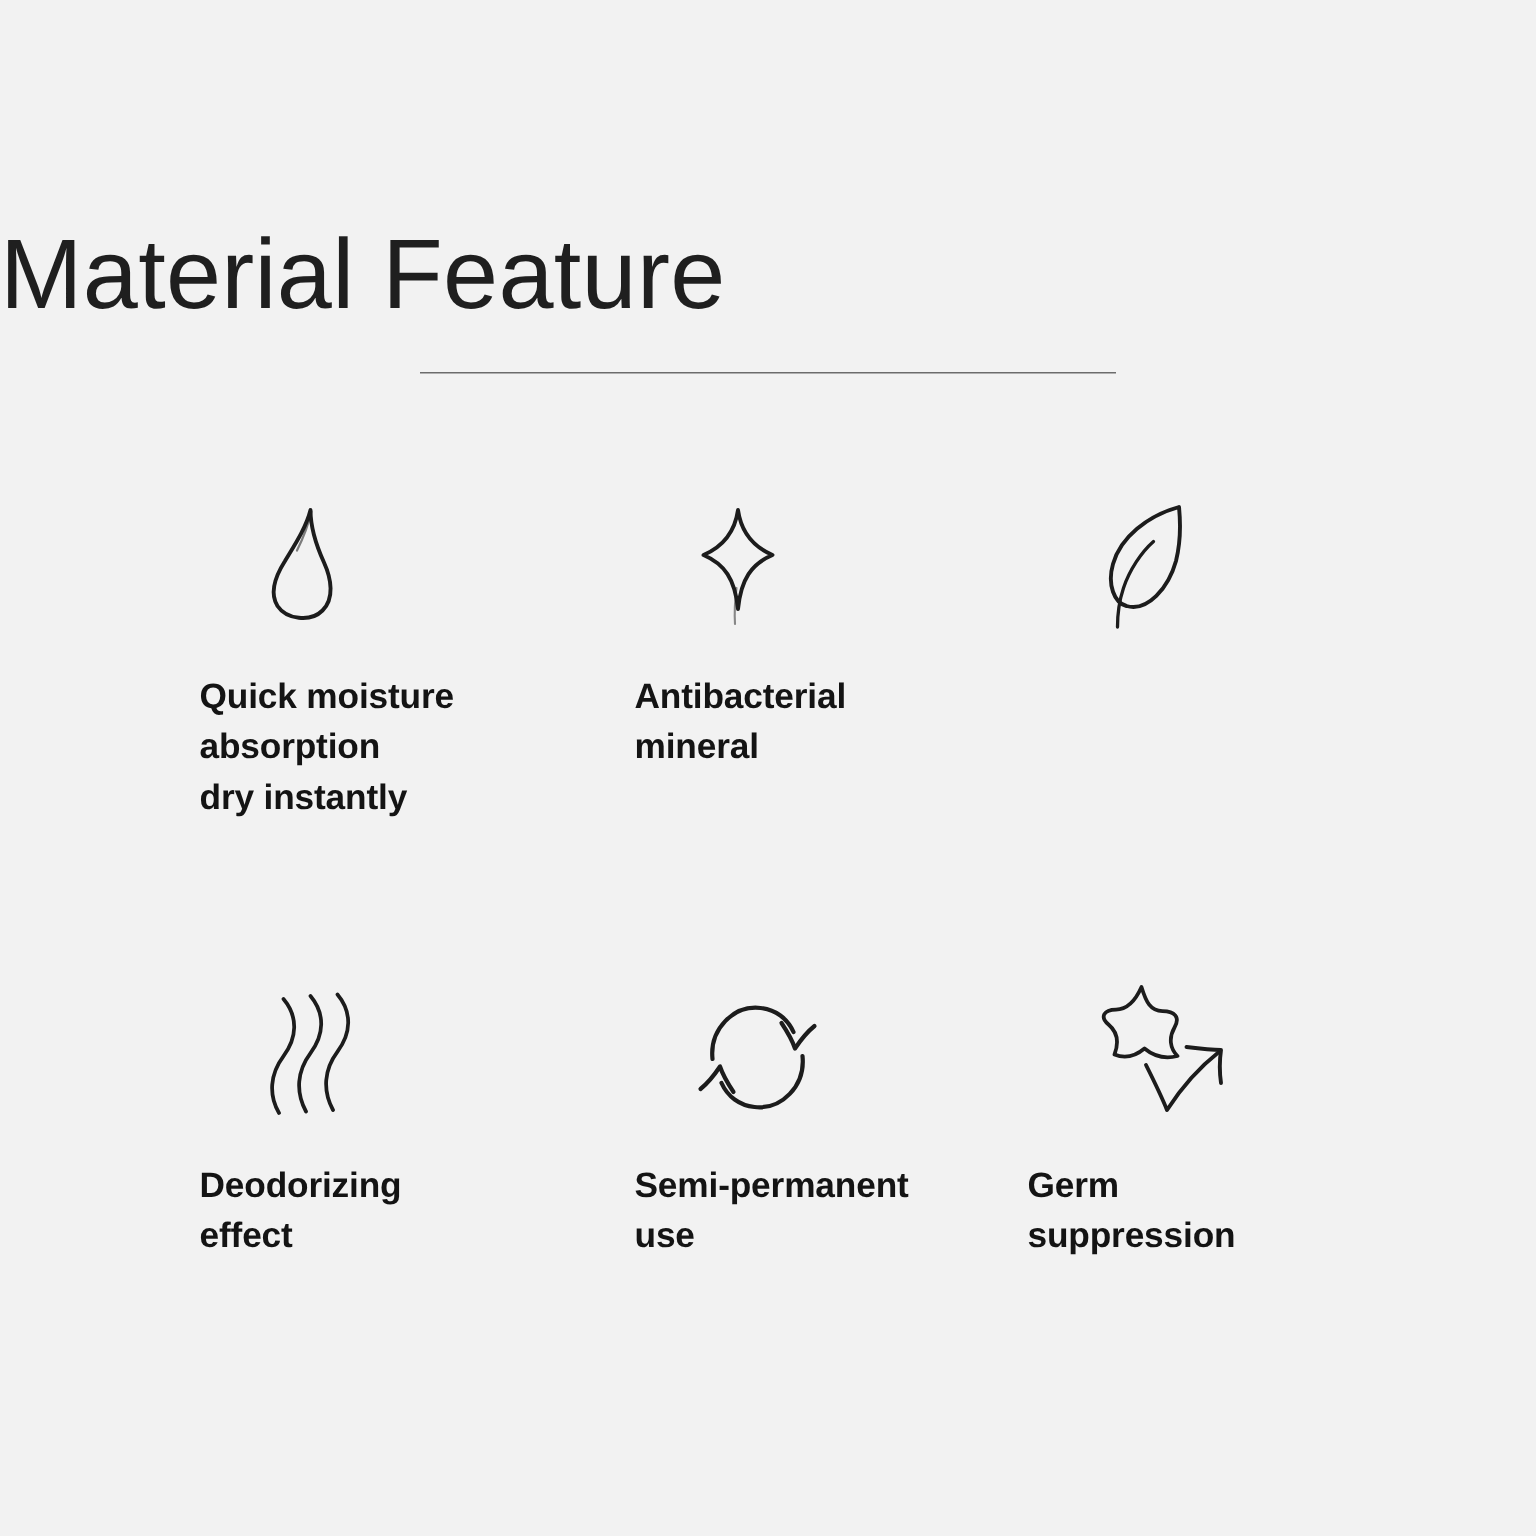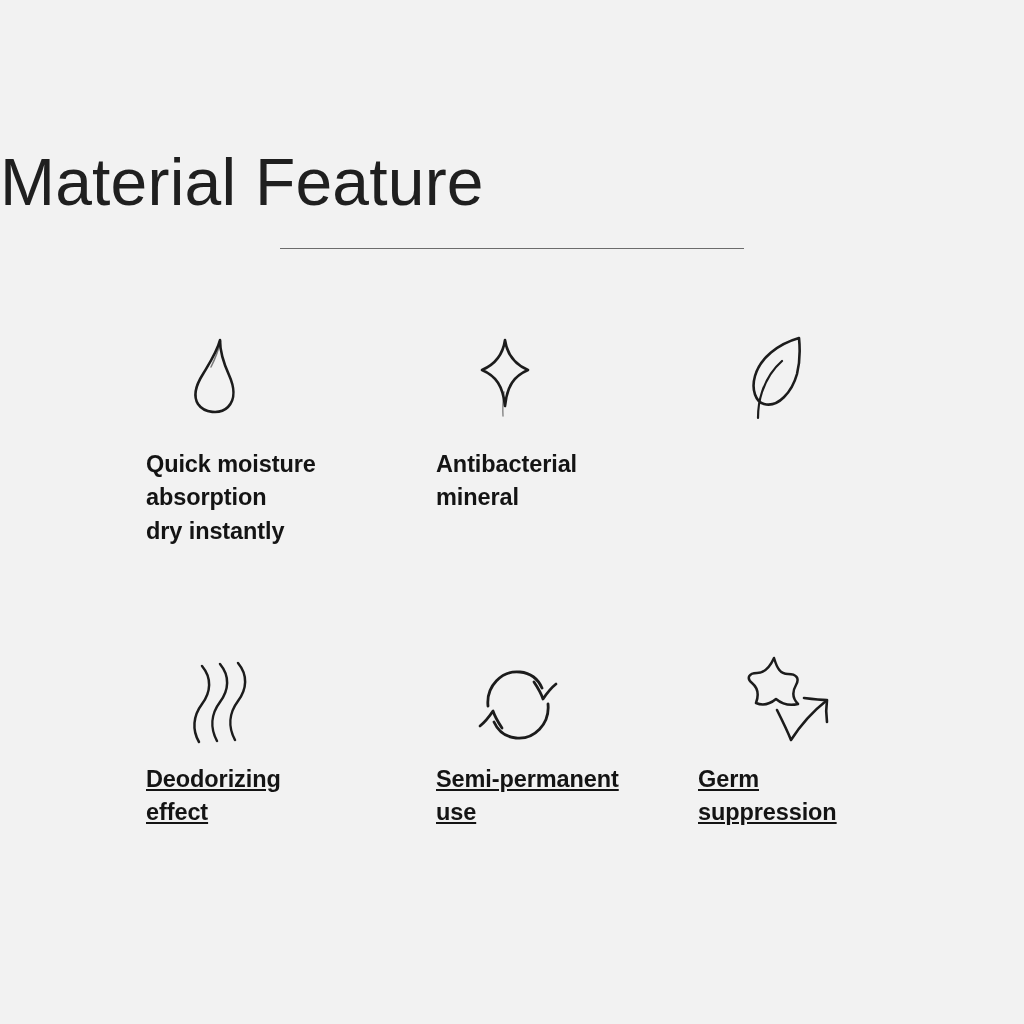--- a/index.html
+++ b/index.html
@@ -44,21 +44,21 @@
     width: 464px;
     height: 1px;
     margin: 30px auto 0 auto;
     background: #6c6c6c;
   }
 
   
   .grid {
     position: absolute;
     top: 330px;
-    left: 146px;
+    left: 133px;
     width: 808px;
     display: grid;
     grid-template-columns: 290px 262px 256px;
     grid-template-rows: 320px auto;
   }
   .cell {
     position: relative;
   }
   .icon-wrap {
     height: 92px;
@@ -84,21 +84,21 @@
     margin-top: 26px;
     font-family: "Liberation Sans", sans-serif;
     font-size: 23.5px;
     font-weight: bold;
     color: #141414;
     line-height: 1.42;
     letter-spacing: -0.1px;
     white-space: pre-line;
   }
   .row2 .icon-wrap { height: 100px; }
-  .row2 .feature-label { margin-top: 13px; text-decoration: underline; }
+  .row2 .feature-label { margin-top: 24px; }
 </style>
 </head>
 <body>
 
 <div class="poster">
 
   <div class="header">
     <h1 class="poster-title">Material Feature</h1>
     <div class="title-rule"></div>
   </div>

